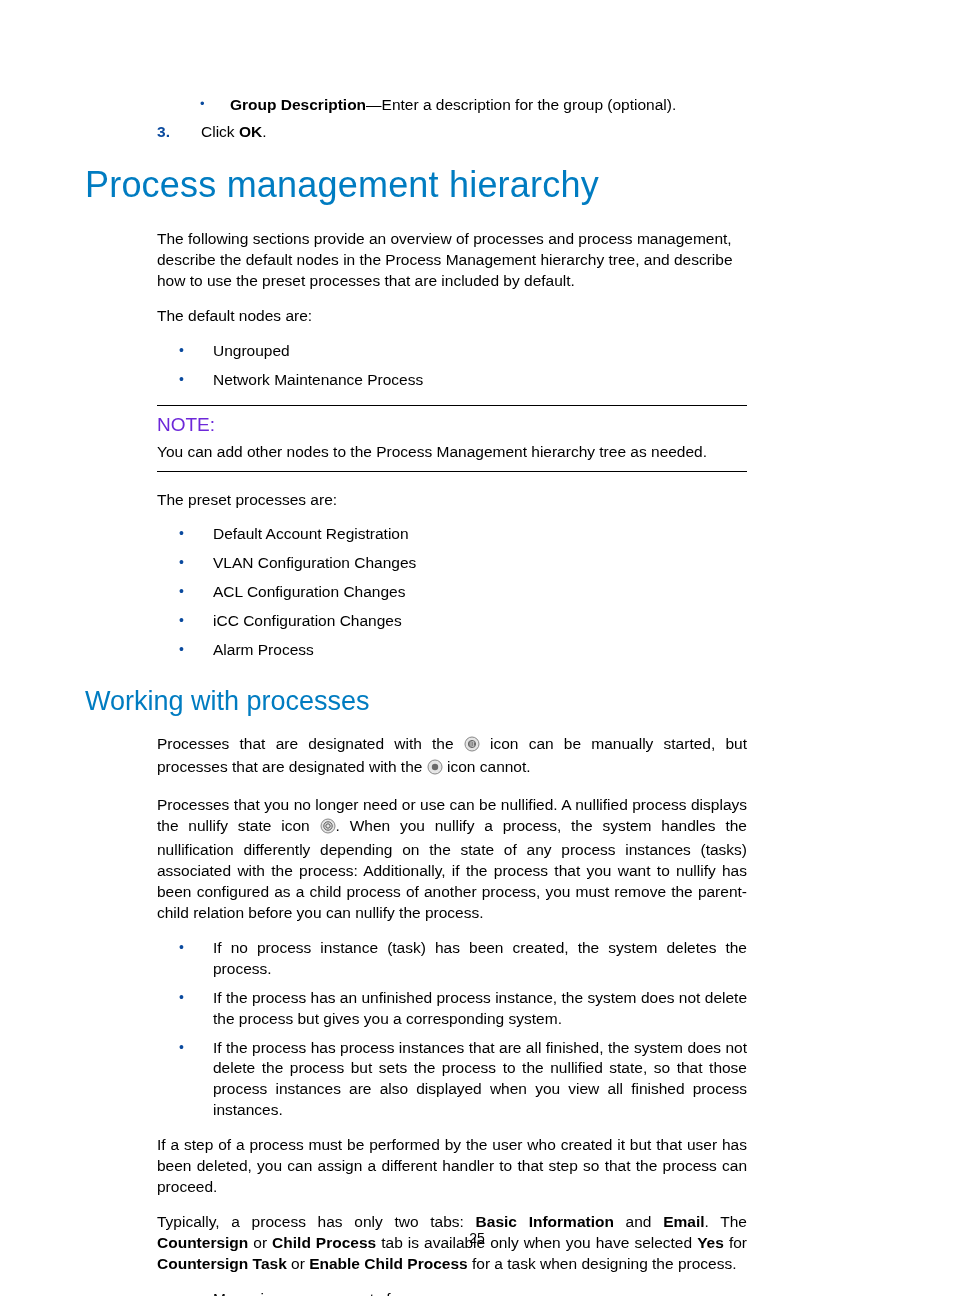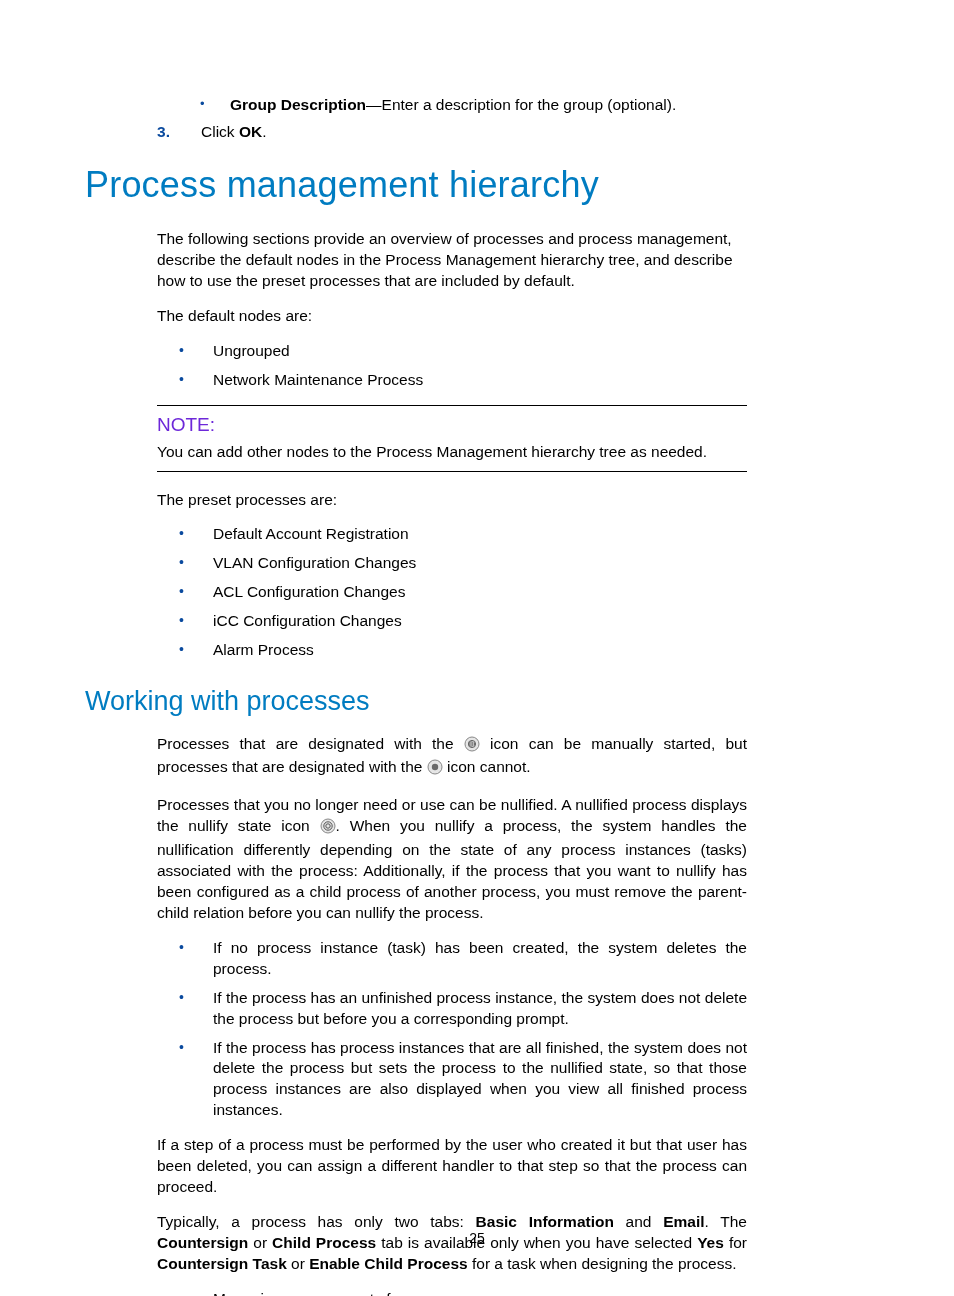--- a/index.html
+++ b/index.html
@@ -200,21 +200,21 @@
       <svg width="16" height="16" viewBox="0 0 16 16">
           <circle cx="8" cy="8" r="7" fill="#e6e6e6" stroke="#888" stroke-width="1"></circle>
           <circle cx="8" cy="8" r="4.2" fill="none" stroke="#555" stroke-width="1"></circle>
           <circle cx="8" cy="8" r="2.2" fill="none" stroke="#555" stroke-width="1"></circle>
         </svg>
     </span><span>. When you nullify a process, the system handles the nullification differently depending on the state of any process instances (tasks) associated with the process: Additionally, if the process that you want to nullify has been configured as a child process of another process, you must remove the parent-child relation before you can nullify the process.</span>
   </p>
 
   <ul class="bullets">
     <li>If no process instance (task) has been created, the system deletes the process.</li>
-    <li>If the process has an unfinished process instance, the system does not delete the process but before you a corresponding prompt.</li>
+    <li>If the process has an unfinished process instance, the system does not delete the process but gives you a corresponding system.</li>
     <li>If the process has process instances that are all finished, the system does not delete the process but sets the process to the nullified state, so that those process instances are also displayed when you view all finished process instances.</li>
   </ul>
 
   <p class="para-just">If a step of a process must be performed by the user who created it but that user has been deleted, you can assign a different handler to that step so that the process can proceed.</p>
 
   <p class="para-just">
     <span>Typically, a process has only two tabs: </span><span class="bold">Basic Information</span><span> and </span><span class="bold">Email</span><span>. The </span><span class="bold">Countersign</span><span> or </span><span class="bold">Child Process</span><span> tab is available only when you have selected </span><span class="bold">Yes</span><span> for </span><span class="bold">Countersign Task</span><span> or </span><span class="bold">Enable Child Process</span><span> for a task when designing the process.</span>
   </p>
 
 

